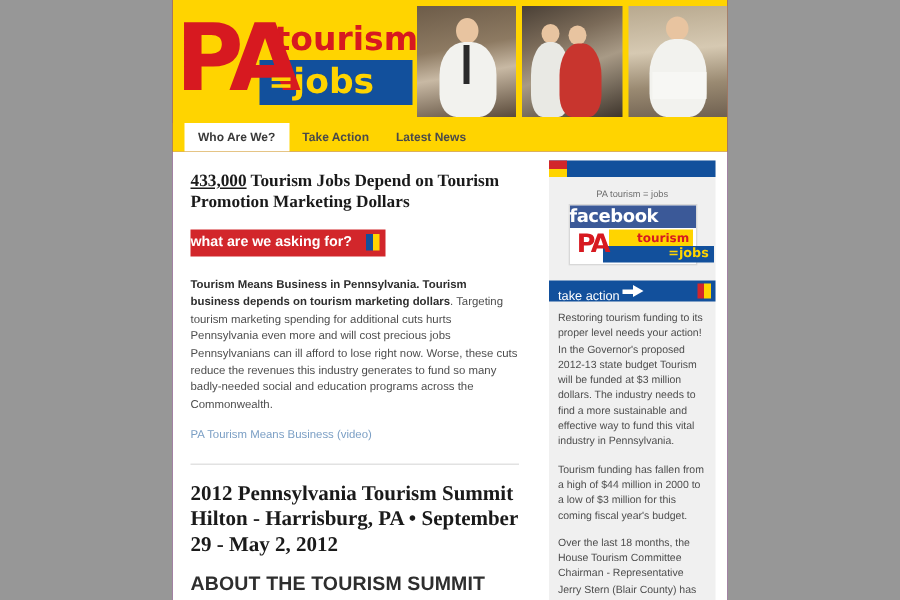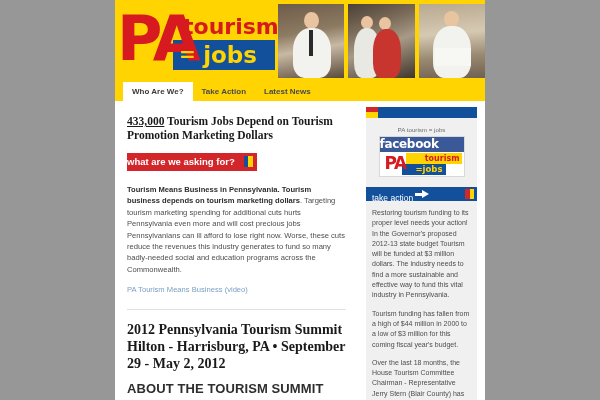--- a/index.html
+++ b/index.html
@@ -65,22 +65,22 @@
   .logo-jobs {
     position: absolute;
     left: 58px; top: 26px;
     width: 102px; height: 30px;
     background: #12509c;
     color: #ffd400;
     font-family: "DejaVu Sans", sans-serif;
     font-weight: bold;
     font-size: 23px;
     line-height: 30px;
-    text-align: right;
-    padding-right: 18px;
+    text-align: center;
+    padding-right: 3px;
     box-sizing: border-box;
     z-index: 2;
   }
   .logo-eq {
     position: absolute;
     left: 64px; top: 30px;
     color: #ffd400;
     font-family: "DejaVu Sans", sans-serif;
     font-weight: bold;
     font-size: 20px;
@@ -291,21 +291,21 @@
     font-size: 8px;
     line-height: 11px;
     text-align: right;
     padding-right: 2px;
     box-sizing: border-box;
     z-index: 2;
   }
   .fb-jobs {
     position: absolute;
     left: 22px; top: 12px;
-    width: 44px; height: 11px;
+    width: 74px; height: 11px;
     background: #12509c;
     color: #ffd400;
     font-family: "DejaVu Sans", sans-serif;
     font-weight: bold;
     font-size: 8.5px;
     line-height: 11px;
     text-align: right;
     padding-right: 3px;
     box-sizing: border-box;
     z-index: 2;

